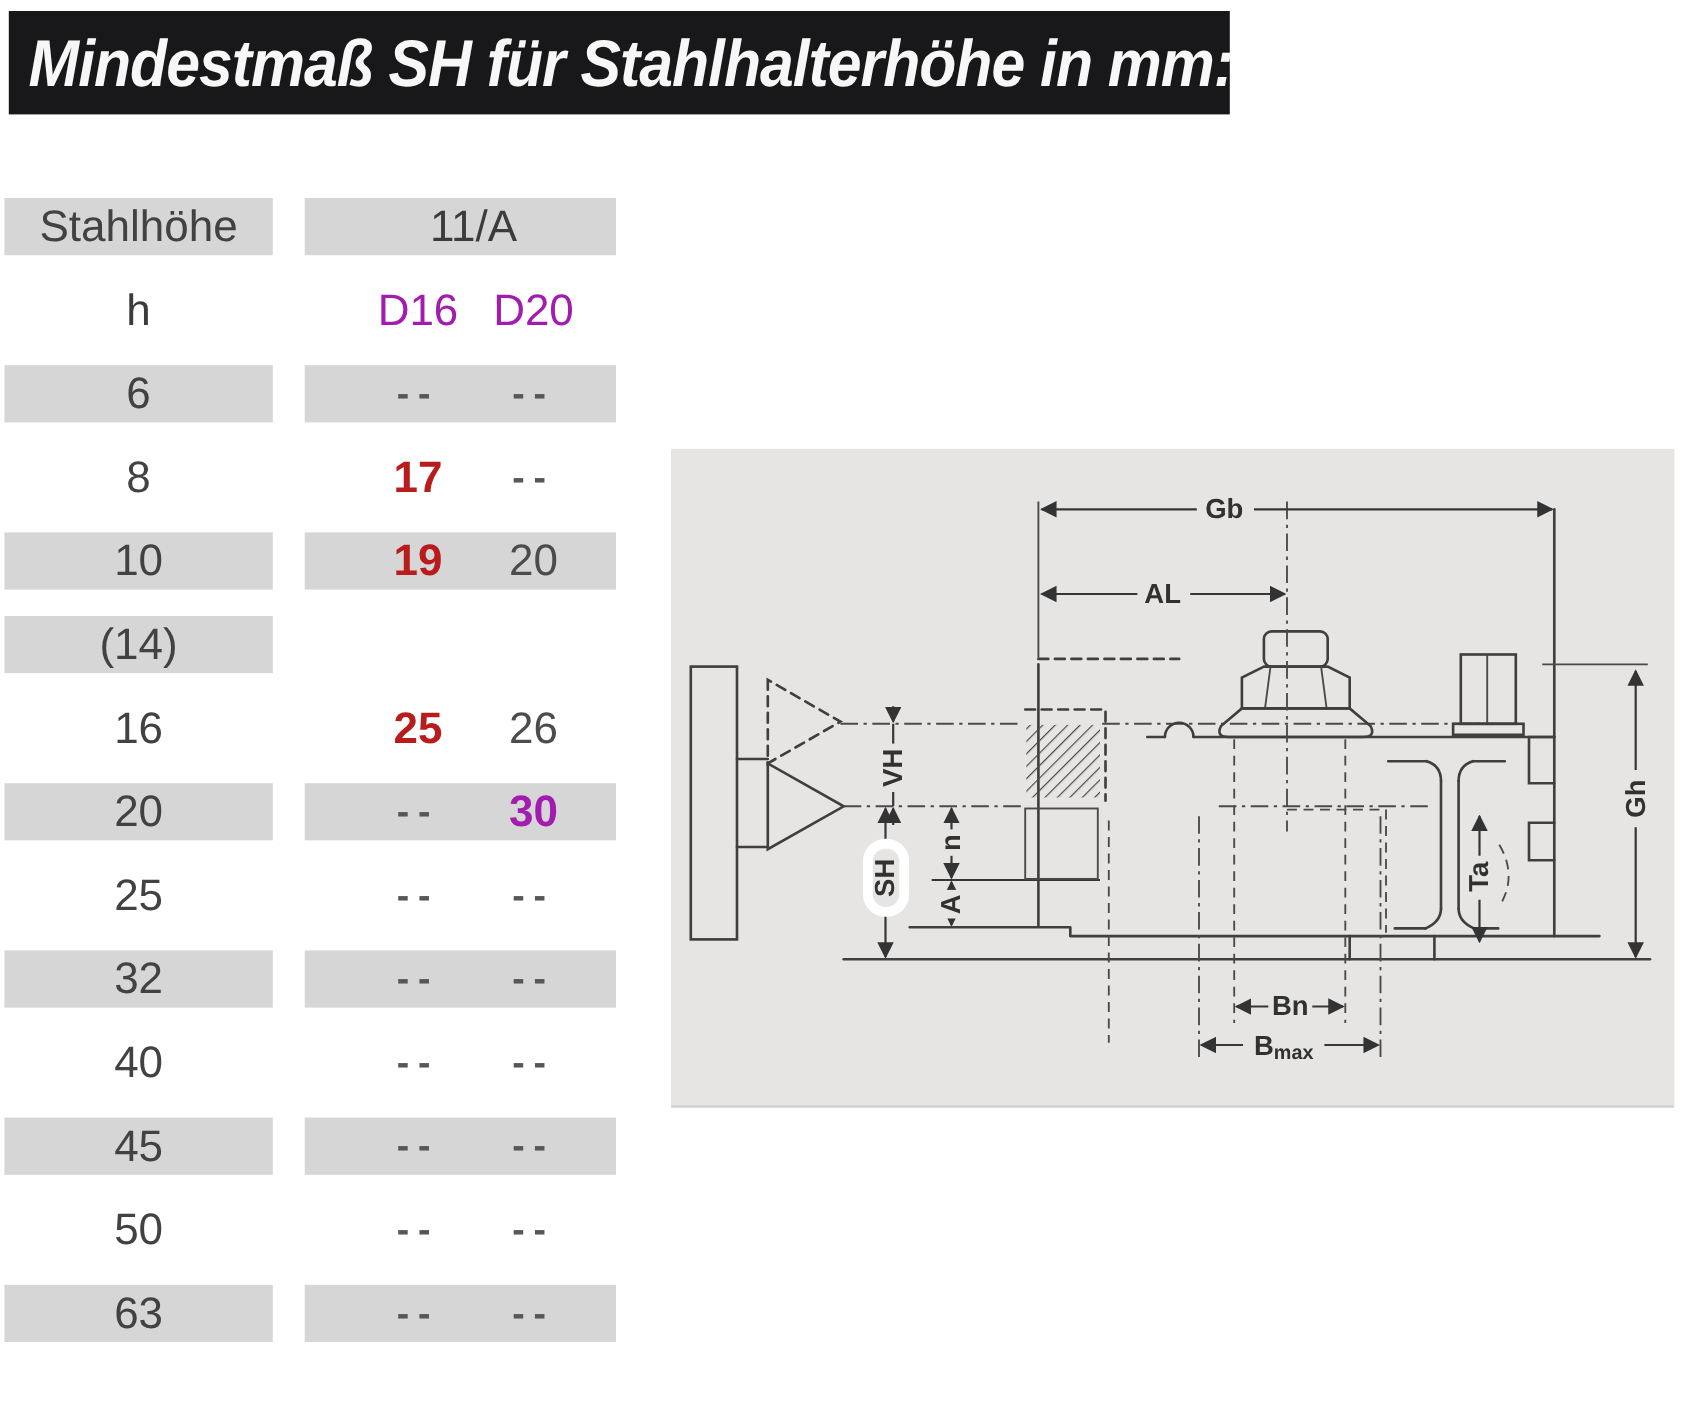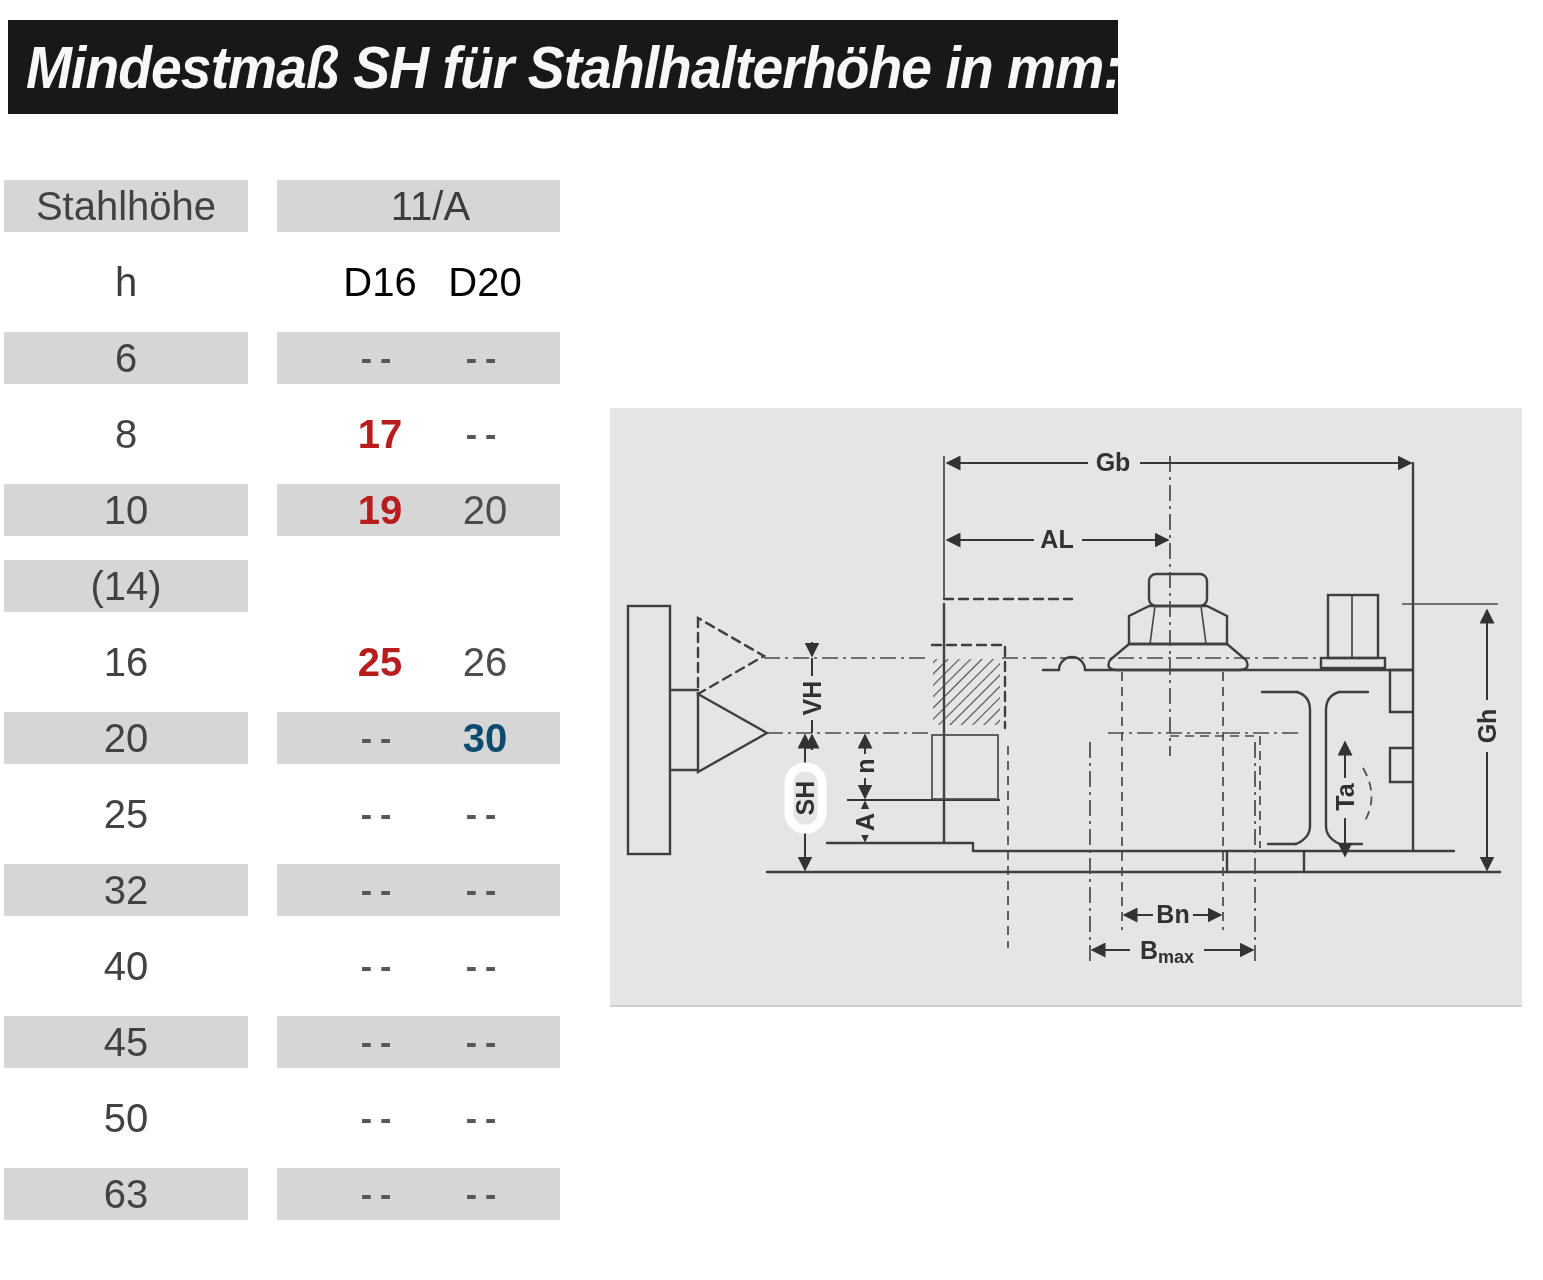--- a/index.html
+++ b/index.html
@@ -4,21 +4,21 @@
 <style>
   * { box-sizing: border-box; }
   html,body { margin:0; padding:0; }
   body {
     width:1543px; height:1280px; position:relative; overflow:hidden;
     background:#ffffff; font-family:"Liberation Sans", sans-serif;
   }
 
   
   .banner {
-    position:absolute; left:8px; top:20px; width:1110px; height:94px;
+    position:absolute; left:8px; top:10px; width:1110px; height:94px;
     background:#18181b; display:flex; align-items:center; padding-left:18px;
   }
   .banner .t {
     color:#f7f7f7; font-weight:bold; font-style:italic; font-size:60px;
     letter-spacing:-1px; white-space:nowrap;
     transform:scaleX(.92); transform-origin:left center;
   }
 
   
   .tbl { position:absolute; left:4px; top:180px; width:560px; }
@@ -29,24 +29,24 @@
   }
   .c2 {
     width:283px; height:52px; line-height:52px; margin-left:29px;
     display:flex; padding-left:53px;
   }
   .c2.center { display:block; text-align:center; padding-left:24px; font-size:40px; color:#3c3c3c; }
   .shaded .c1, .shaded .c2 { background:#d6d6d6; }
   .v { width:100px; text-align:center; font-size:40px; color:#4c4c4c; }
   .v + .v { margin-left:5px; }
   .v.bold  { font-weight:bold; color:#b91c1c; }
-  .v.black { font-weight:bold; color:#0c4a6e; }
+  .v.black { font-weight:bold; color:#a21caf; }
   .v.dash  { font-weight:bold; color:#575757; letter-spacing:8px; font-size:34px; }
   .sub .c1 { color:#3c3c3c; }
-  .sub .v  { color:#000000; }
+  .sub .v  { color:#a21caf; }
 
   
   .panel {
     position:absolute; left:610px; top:408px; width:912px; height:597px;
     background:#e6e5e3; box-shadow:0 2px 0 #d0cfcd;
   }
   .panel svg { width:100%; height:100%; display:block; filter:blur(.35px); }
 
   svg .s    { stroke:#3f3f3f; stroke-width:2.4; fill:none; stroke-linecap:round; }
   svg .thin { stroke:#4a4a4a; stroke-width:1.7; fill:none; }

